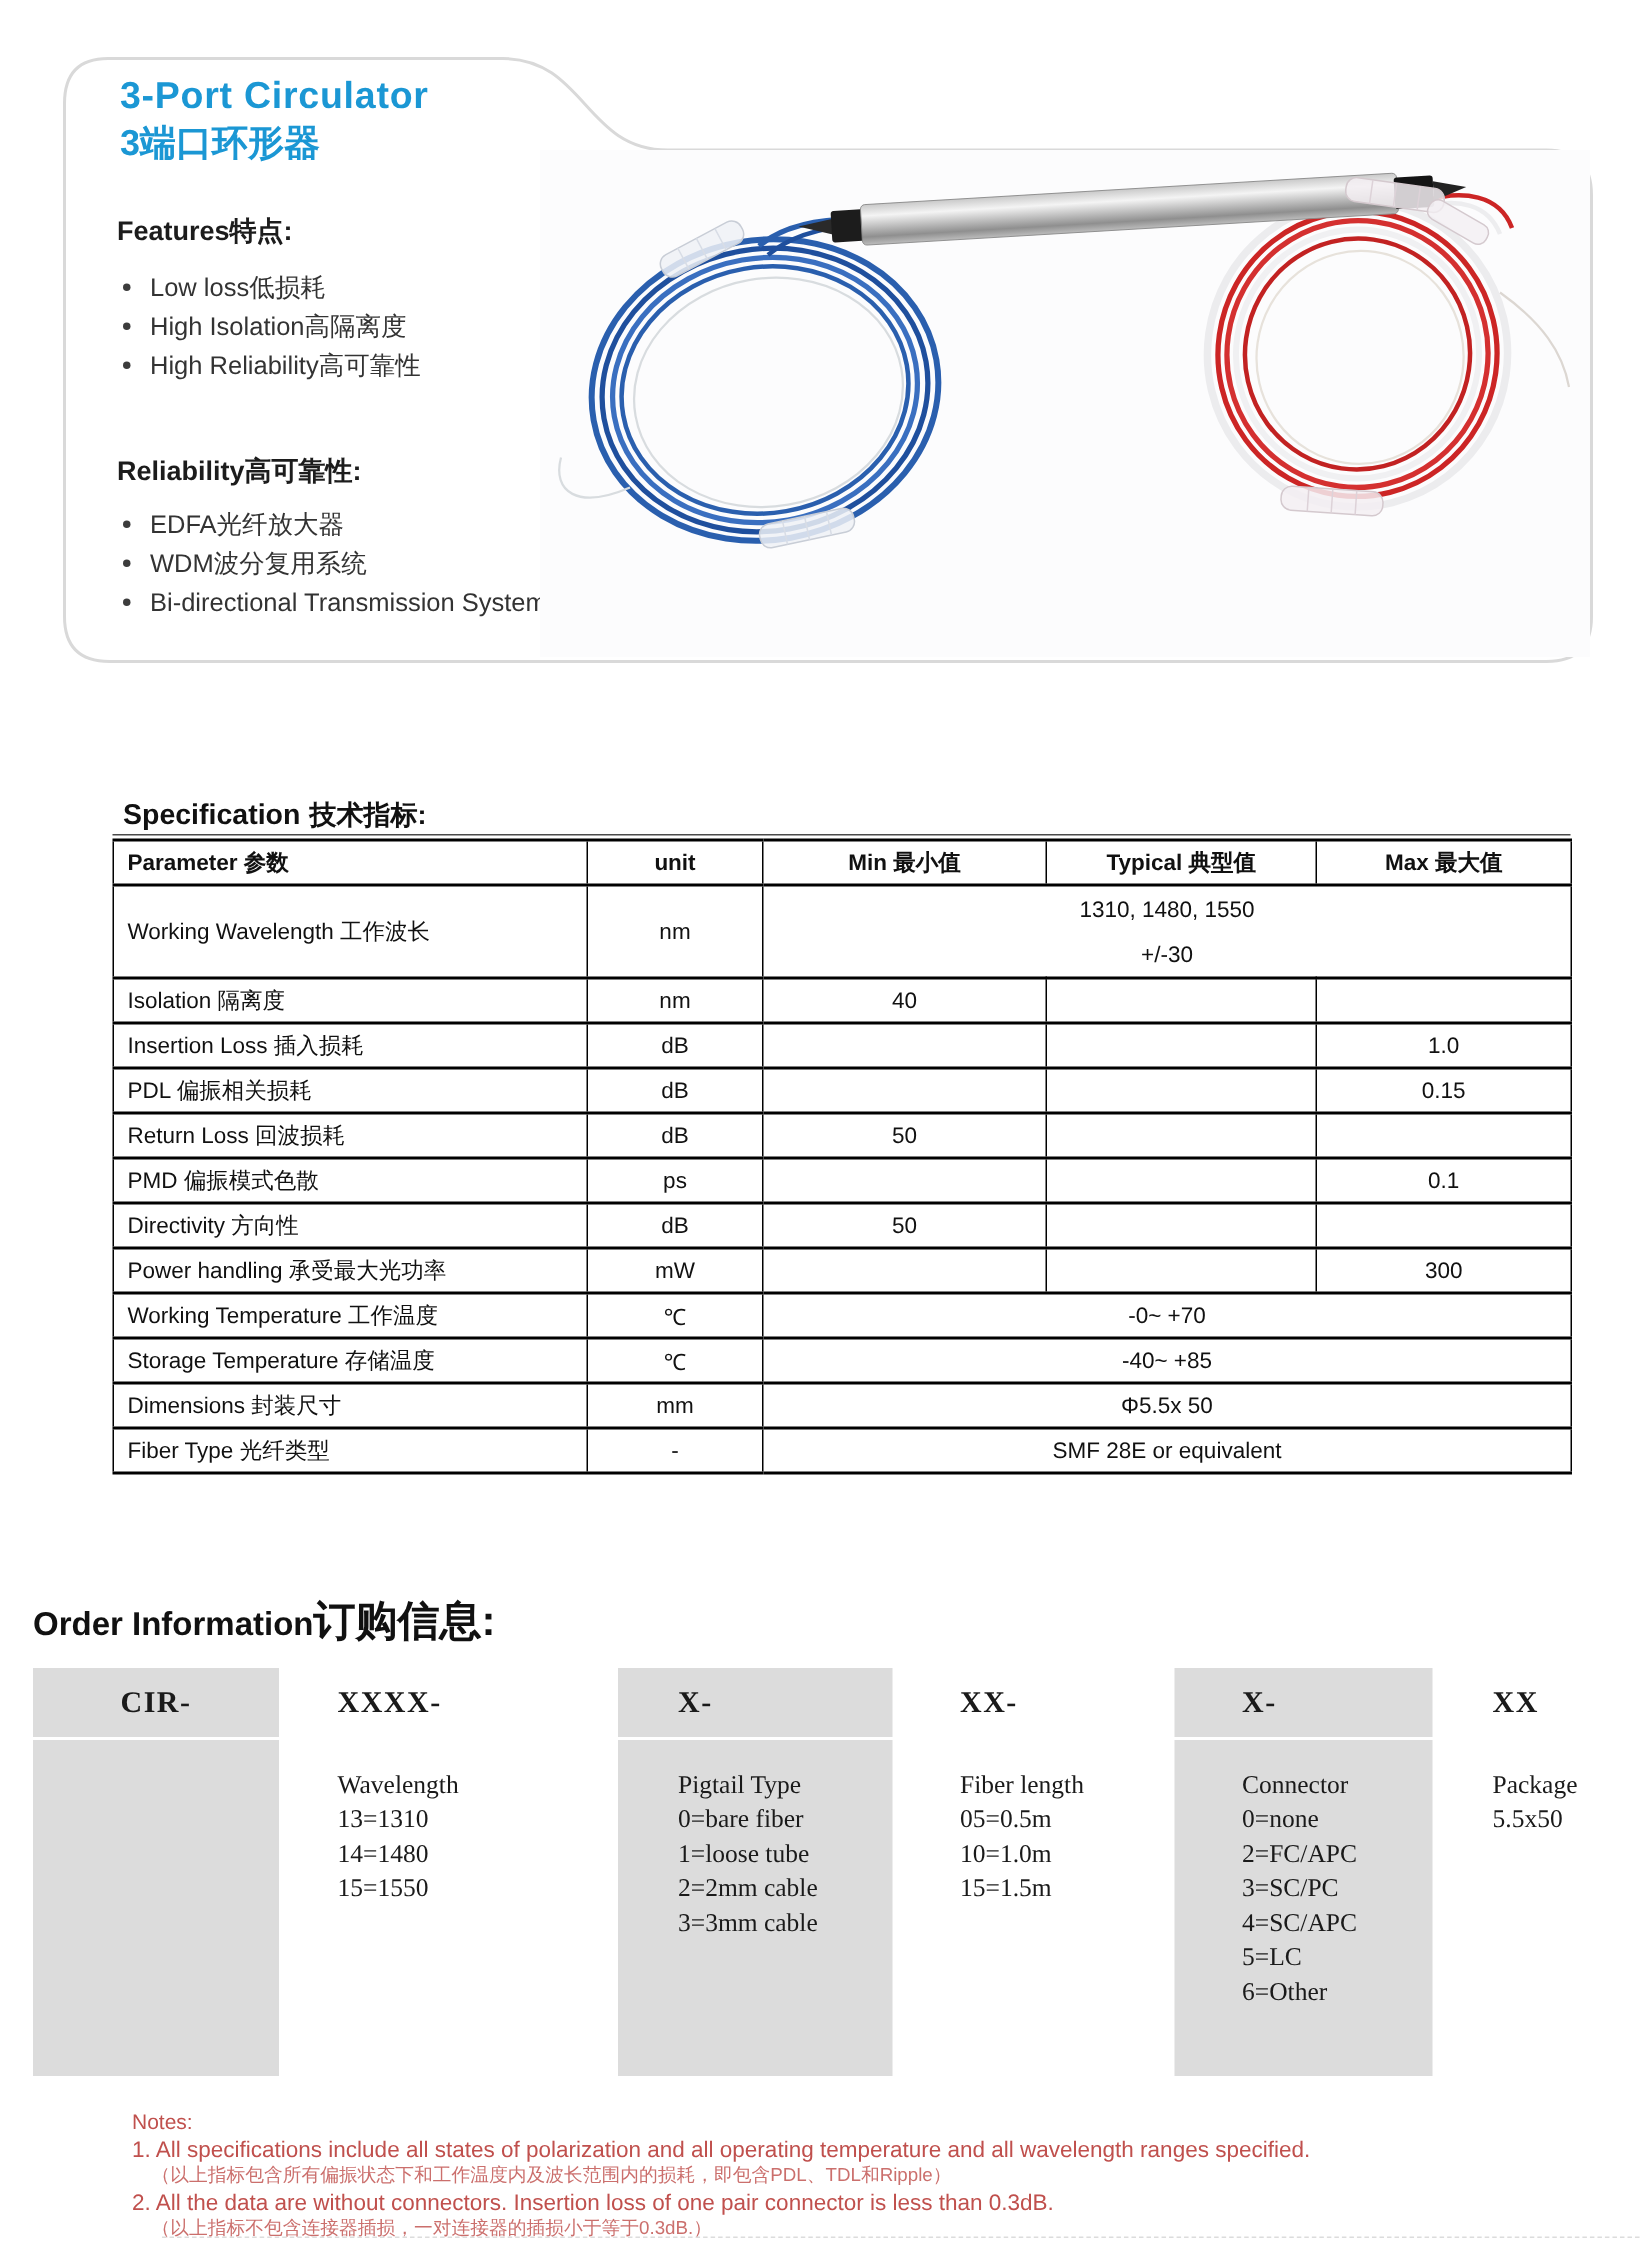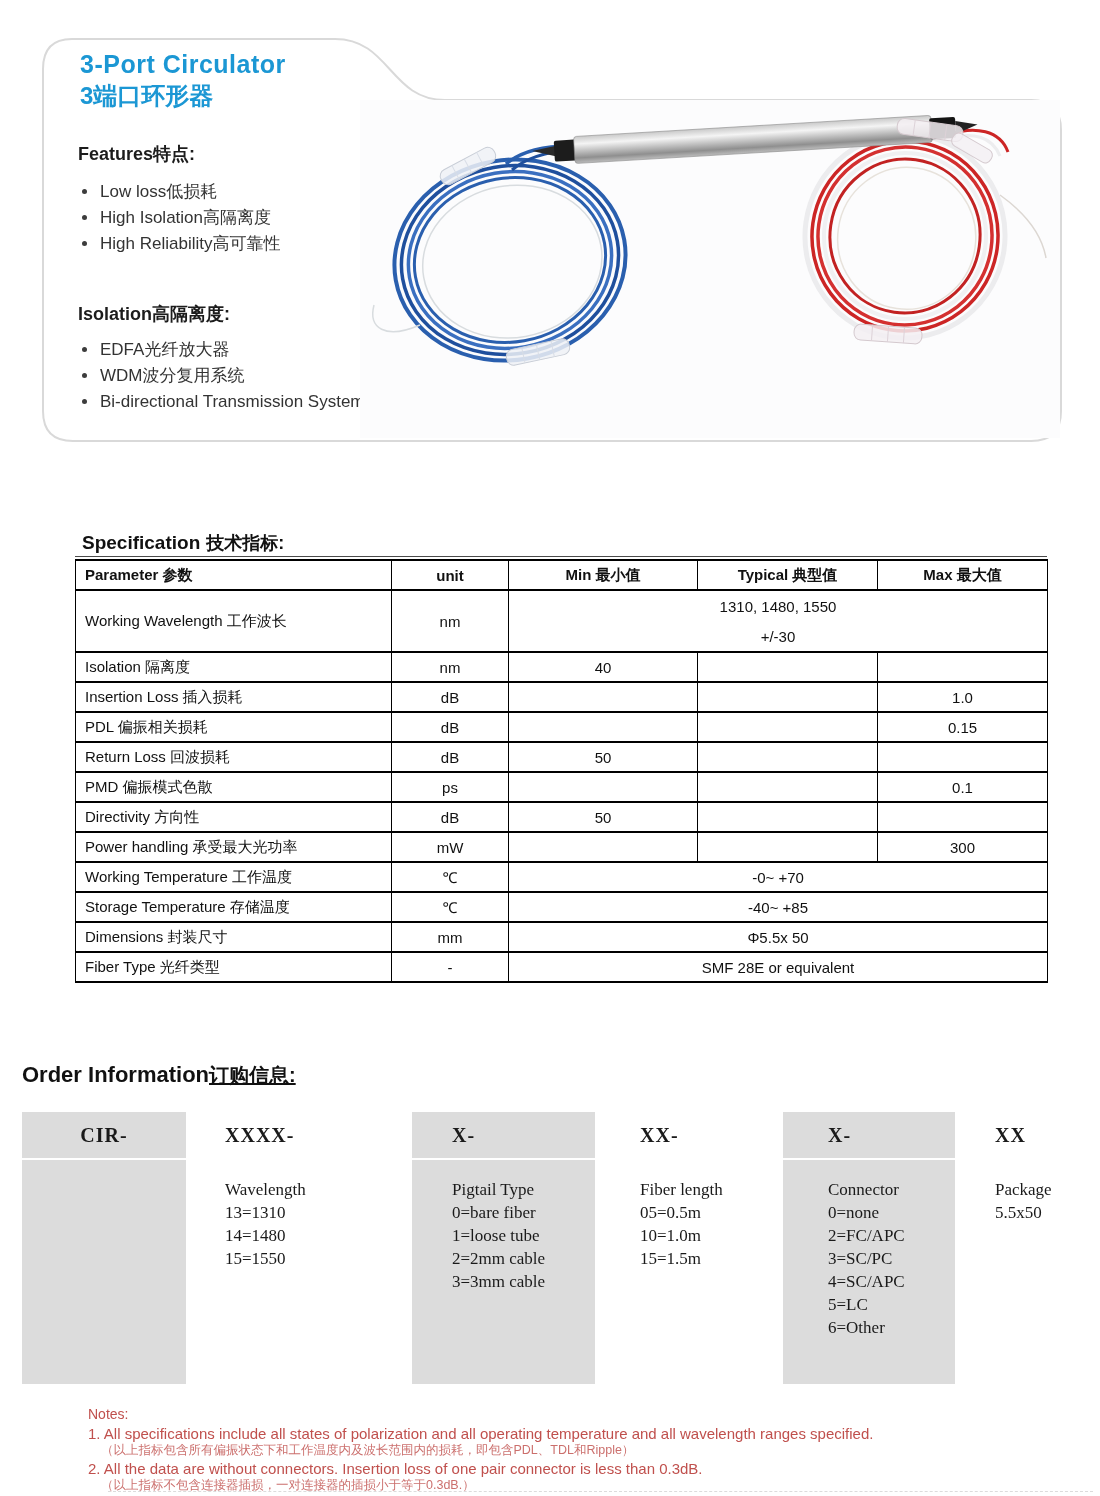--- a/index.html
+++ b/index.html
@@ -32,21 +32,21 @@
   #specTable th,#specTable td{border-left:1px solid #000;border-right:1px solid #000;
         border-top:2px solid #000;border-bottom:2px solid #000;height:30px;padding:0 6px;}
   #specTable th{font-weight:bold;text-align:center;}
   #specTable td{text-align:center;}
   #specTable .pl{text-align:left;padding-left:9px;}
   #specTable tr.tall th,#specTable tr.tall td{height:62px;}
   #specTable .ml2{margin-top:13px;}
 
   
   .order-head{position:absolute;left:22px;top:1062px;font-size:22px;font-weight:bold;color:#111;}
-  .order-head .cn{font-size:20px;text-decoration:underline;}
+  .order-head .cn{font-size:28px;}
   .ocol{position:absolute;top:1112px;font-family:"Liberation Serif","DejaVu Serif",serif;color:#1a1a1a;}
   .ohead{height:46px;display:flex;align-items:center;font-size:20px;font-weight:bold;letter-spacing:1px;}
   .gray .ohead{background:#dcdcdc;}
   .obody{margin-top:2px;padding-top:18px;font-size:17px;line-height:23px;}
   .gray .obody{background:#dcdcdc;height:224px;}
   .oc1{left:22px;width:164px;}  .oc1 .ohead{justify-content:center;}
   .oc2{left:225px;width:175px;}
   .oc3{left:412px;width:183px;} .oc3 .ohead,.oc3 .obody{padding-left:40px;}
   .oc4{left:640px;width:140px;}
   .oc5{left:783px;width:172px;} .oc5 .ohead,.oc5 .obody{padding-left:45px;}
@@ -83,21 +83,21 @@
         <div class="bullet-row">
           <span class="dot"></span>
           <span>High Isolation高隔离度</span>
         </div>
         <div class="bullet-row">
           <span class="dot"></span>
           <span>High Reliability高可靠性</span>
         </div>
       </div>
 
-    <div class="sec-head app-head">Isolation高隔离度:</div>
+    <div class="sec-head app-head">Reliability高可靠性:</div>
     <div class="blist app-list">
         <div class="bullet-row">
           <span class="dot"></span>
           <span>EDFA光纤放大器</span>
         </div>
         <div class="bullet-row">
           <span class="dot"></span>
           <span>WDM波分复用系统</span>
         </div>
         <div class="bullet-row">

